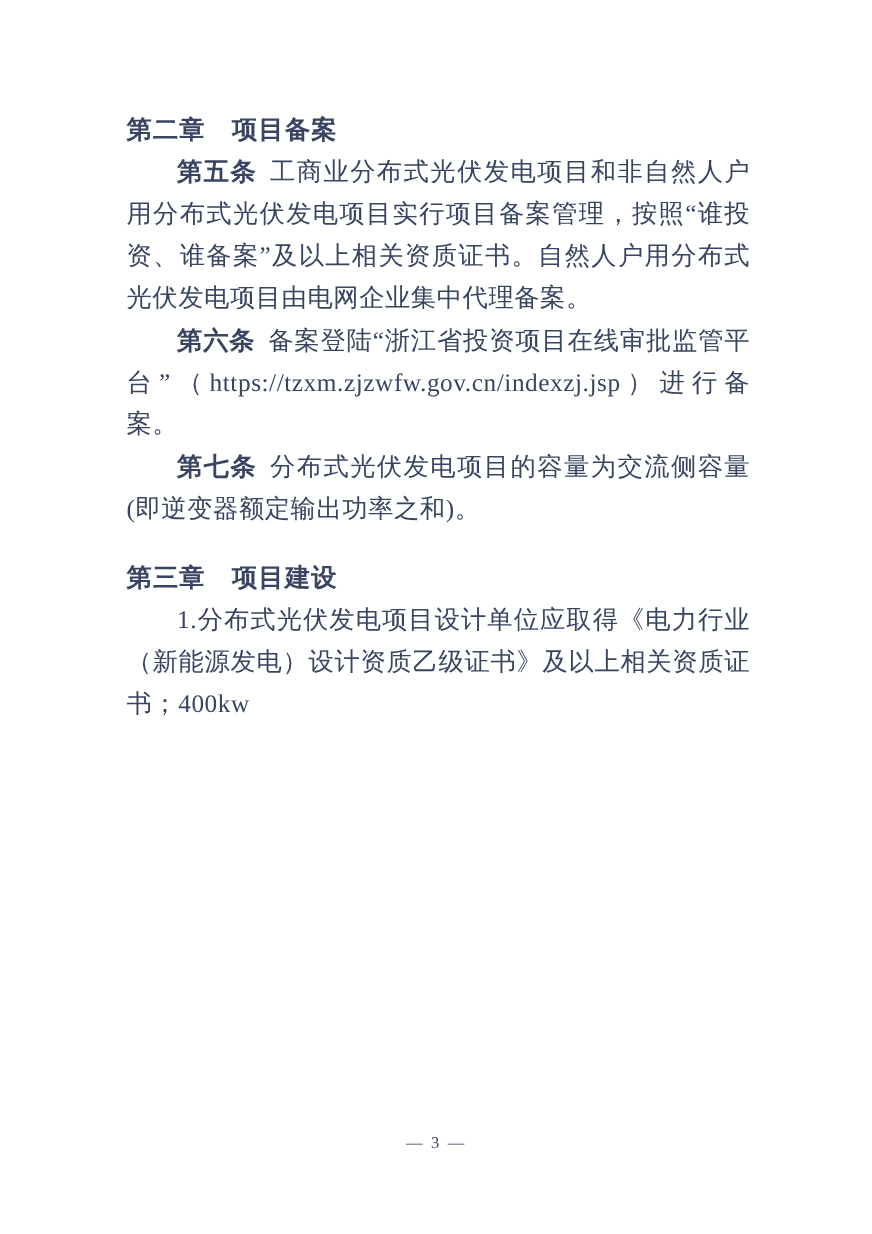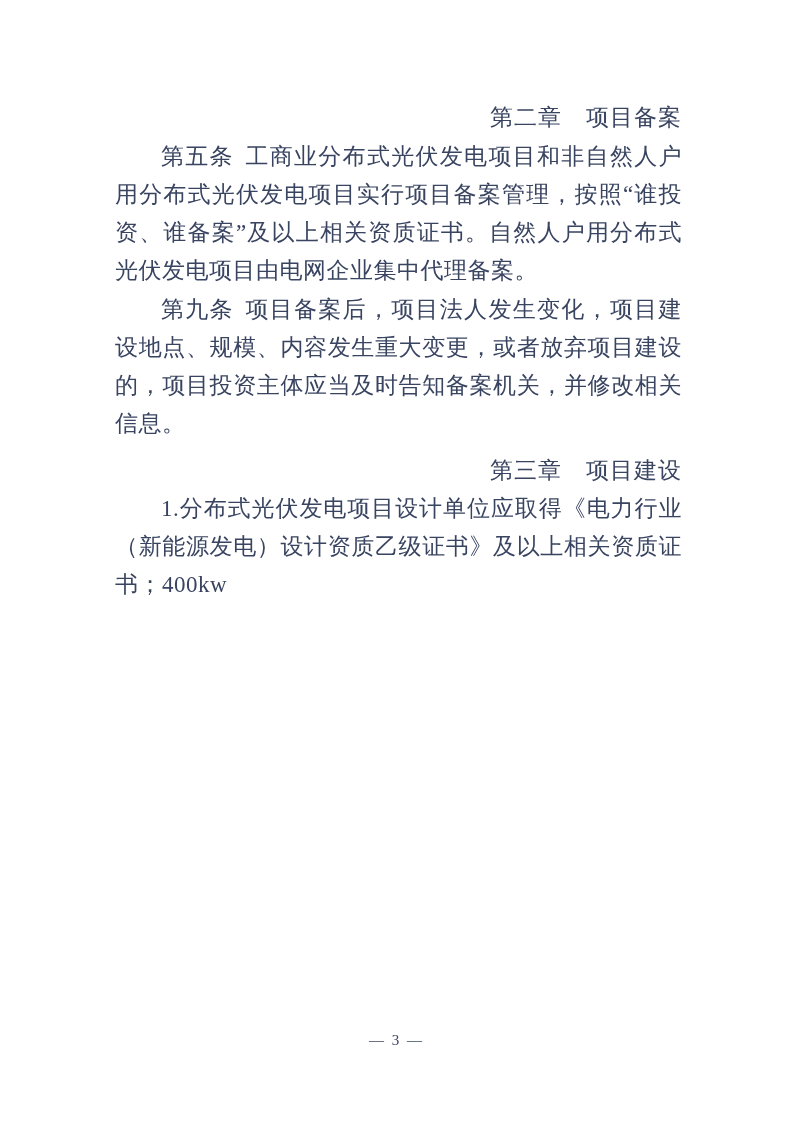--- a/index.html
+++ b/index.html
@@ -18,39 +18,39 @@
   .page {
     box-sizing: border-box;
     width: 793px;
     height: 1122px;
     padding: 99px 111px 0 115px;
     position: relative;
   }
   .chapter-heading {
     font-size: 23px;
     line-height: 38px;
-    font-weight: normal;
-    text-align: right;
+    font-weight: bold;
+    text-align: left;
     margin: 0;
     letter-spacing: 1px;
   }
   .chapter-heading.second {
-    margin-top: 9px;
+    margin-top: 25px;
   }
   p.para {
     margin: 0;
     font-size: 23px;
     line-height: 38px;
     text-align: justify;
     text-justify: inter-ideograph;
     text-indent: 2em;
     letter-spacing: 0.5px;
   }
   p.para b.art-label {
-    font-weight: 400;
+    font-weight: 700;
     font-family: "Liberation Sans", "DejaVu Sans", sans-serif;
     margin-right: 0.5em;
   }
   .footer {
     position: absolute;
     left: 0;
     top: 1032px;
     width: 793px;
     text-align: center;
     font-size: 15px;
@@ -59,24 +59,25 @@
 </style>
 </head>
 <body>
 
 <div class="page">
 
   <h2 class="chapter-heading">第二章　项目备案</h2>
 
   <p class="para"><b class="art-label">第五条</b><span>工商业分布式光伏发电项目和非自然人户用分布式光伏发电项目实行项目备案管理，按照“谁投资、谁备案”及以上相关资质证书。自然人户用分布式光伏发电项目由电网企业集中代理备案。</span></p>
 
+  <p class="para"><b class="art-label">第六条</b><span>备案登陆“浙江省投资项目在线审批监管平台”（https://tzxm.zjzwfw.gov.cn/indexzj.jsp）进行备案。</span></p>
+
+  <p class="para"><b class="art-label">第七条</b><span>分布式光伏发电项目的容量为交流侧容量(即逆变器额定输出功率之和)。</span></p>
 
 
-
-  <p class="para"><b class="art-label">第九条</b><span>项目备案后，项目法人发生变化，项目建设地点、规模、内容发生重大变更，或者放弃项目建设的，项目投资主体应当及时告知备案机关，并修改相关信息。</span></p>
 
   <h2 class="chapter-heading second">第三章　项目建设</h2>
 
 
   <p class="para"><span>1.分布式光伏发电项目设计单位应取得《电力行业（新能源发电）设计资质乙级证书》及以上相关资质证书；400kw</span></p>
 
   <div class="footer">— 3 —</div>
 
 </div>
 

